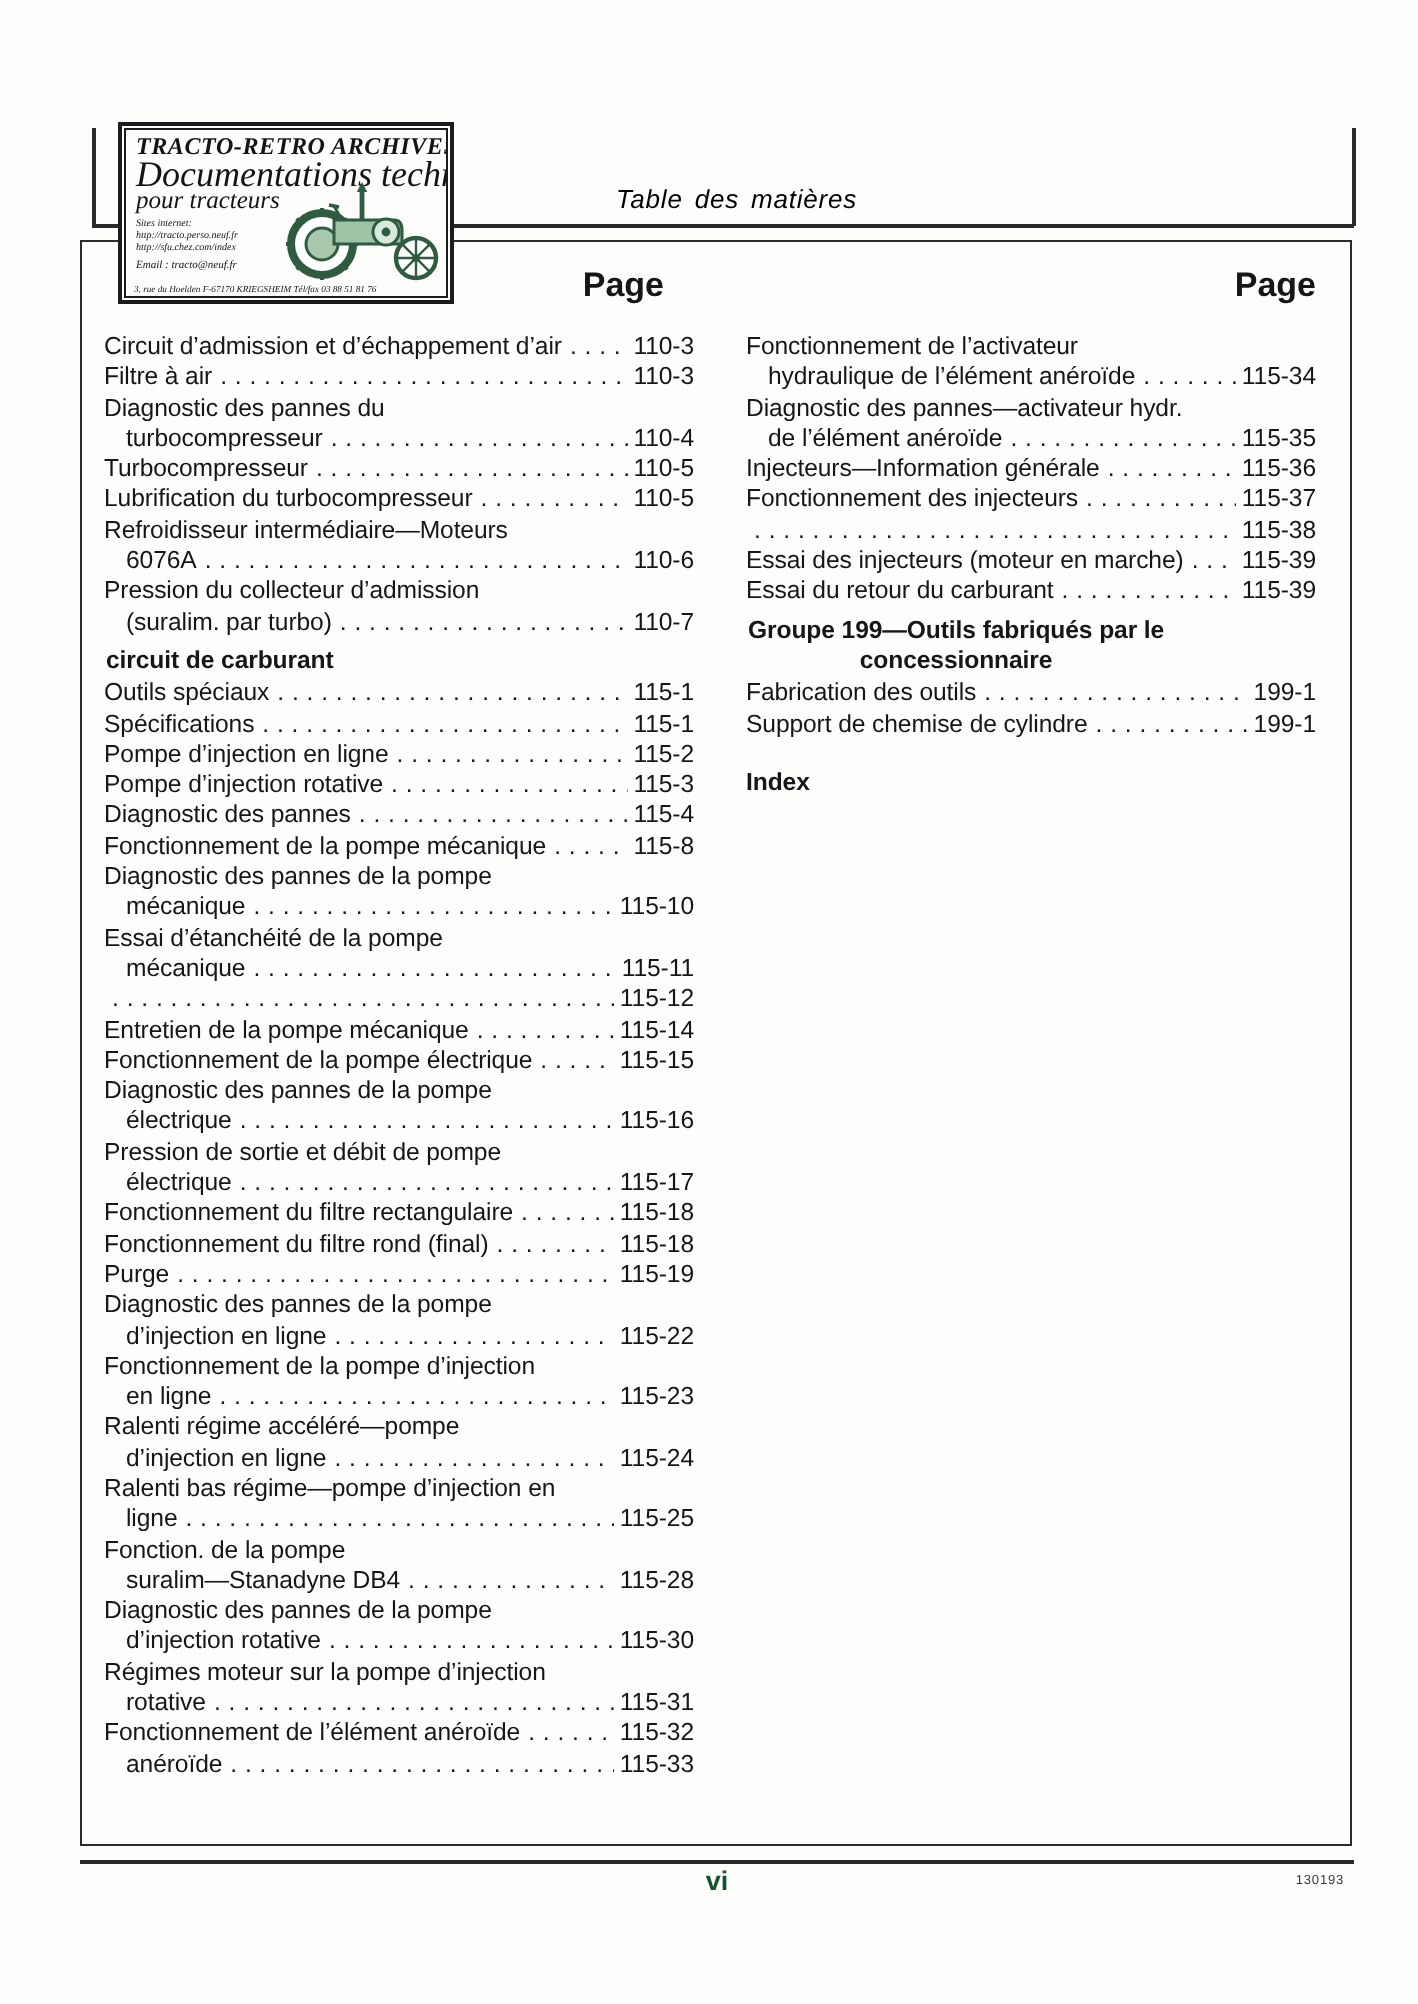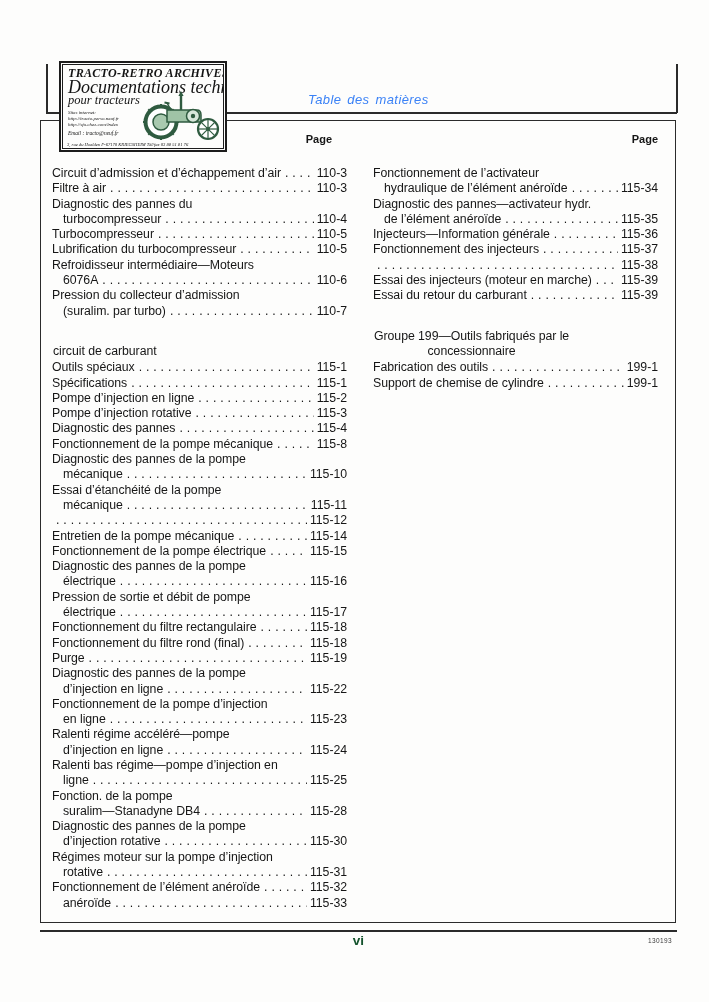--- a/index.html
+++ b/index.html
@@ -9,37 +9,37 @@
   }
   .vline { position:absolute; width:1.5px; background:#2b2b2b; }
   .vline-left  { left:46px; top:64px; height:49px; }
   .vline-right { left:676px; top:64px; height:49px; }
   .hrule { position:absolute; height:1.5px; background:#2b2b2b; }
   .top-rule    { left:46px; top:112px; width:631px; }
   .bottom-rule { left:40px; top:930px; width:637px; }
   .content-box { position:absolute; left:40px; top:120px; width:636px; height:803px;
                  border:1.5px solid #2b2b2b; box-sizing:border-box; background:transparent; }
   .doc-title { position:absolute; left:308px; top:92px; font-size:13px; font-style:italic;
-               letter-spacing:0.4px; word-spacing:2px; color:#3b82f6; }
+               letter-spacing:0.4px; word-spacing:2px; color:#000000; }
   .page-label { position:absolute; top:133px; width:80px; text-align:right;
-                font-size:11px; font-weight:bold; color:#161616; }
+                font-size:17px; font-weight:bold; color:#161616; }
   .page-label-left  { left:252px; }
   .page-label-right { left:578px; }
 
   .toc-col { position:absolute; top:166px; font-size:12.3px; line-height:15.3px;
              color:#161616; letter-spacing:-0.05px; }
   .toc-col-left  { left:52px;  width:295px; }
   .toc-col-right { left:373px; width:285px; }
   .toc-line { display:flex; align-items:baseline; white-space:nowrap; }
   .toc-line.cont { padding-left:11px; }
   .toc-text { flex:0 0 auto; }
   .leader { flex:1 1 auto; overflow:hidden; min-width:6px; margin:0 3px 0 4px;
             letter-spacing:3.9px; color:#161616; }
   .pagenum { flex:0 0 auto; }
-  .toc-group { font-weight:normal; text-align:center; display:table; margin:25px 0 1px 1px; }
+  .toc-group { font-weight:bold; text-align:center; display:table; margin:4px 0 1px 1px; }
   .toc-heading { font-weight:bold; margin-top:14px; }
 
   .footer-page { position:absolute; left:40px; top:933px; width:637px; text-align:center;
                  font-size:13.5px; font-weight:bold; color:#14532d; }
   .footer-code { position:absolute; left:628px; top:937px; width:44px; text-align:right;
                  font-size:6.5px; letter-spacing:0.4px; color:#3a3a3a; }
 
   .stamp { position:absolute; left:59px; top:61px; width:168px; height:91px;
            background:#fdfdfc; border:2px solid #1c1c1c; box-sizing:border-box; z-index:5; }
   .stamp-inner { position:absolute; left:1px; top:1px; right:1px; bottom:1px;
@@ -407,20 +407,21 @@
           <span class="pagenum">199-1</span>
         </div>
       </div>
       <div class="toc-entry">
         <div class="toc-line">
           <span class="toc-text">Support de chemise de cylindre</span>
           <span class="leader">......................................................................</span>
           <span class="pagenum">199-1</span>
         </div>
       </div>
+      <div class="toc-heading">Index</div>
     </div>
 
   <div class="hrule bottom-rule"></div>
   <div class="footer-page">vi</div>
   <div class="footer-code">130193</div>
 
   <div class="stamp">
     <div class="stamp-inner">
       <div class="stamp-title">TRACTO-RETRO ARCHIVES</div>
       <div class="stamp-sub">Documentations techniques</div>

